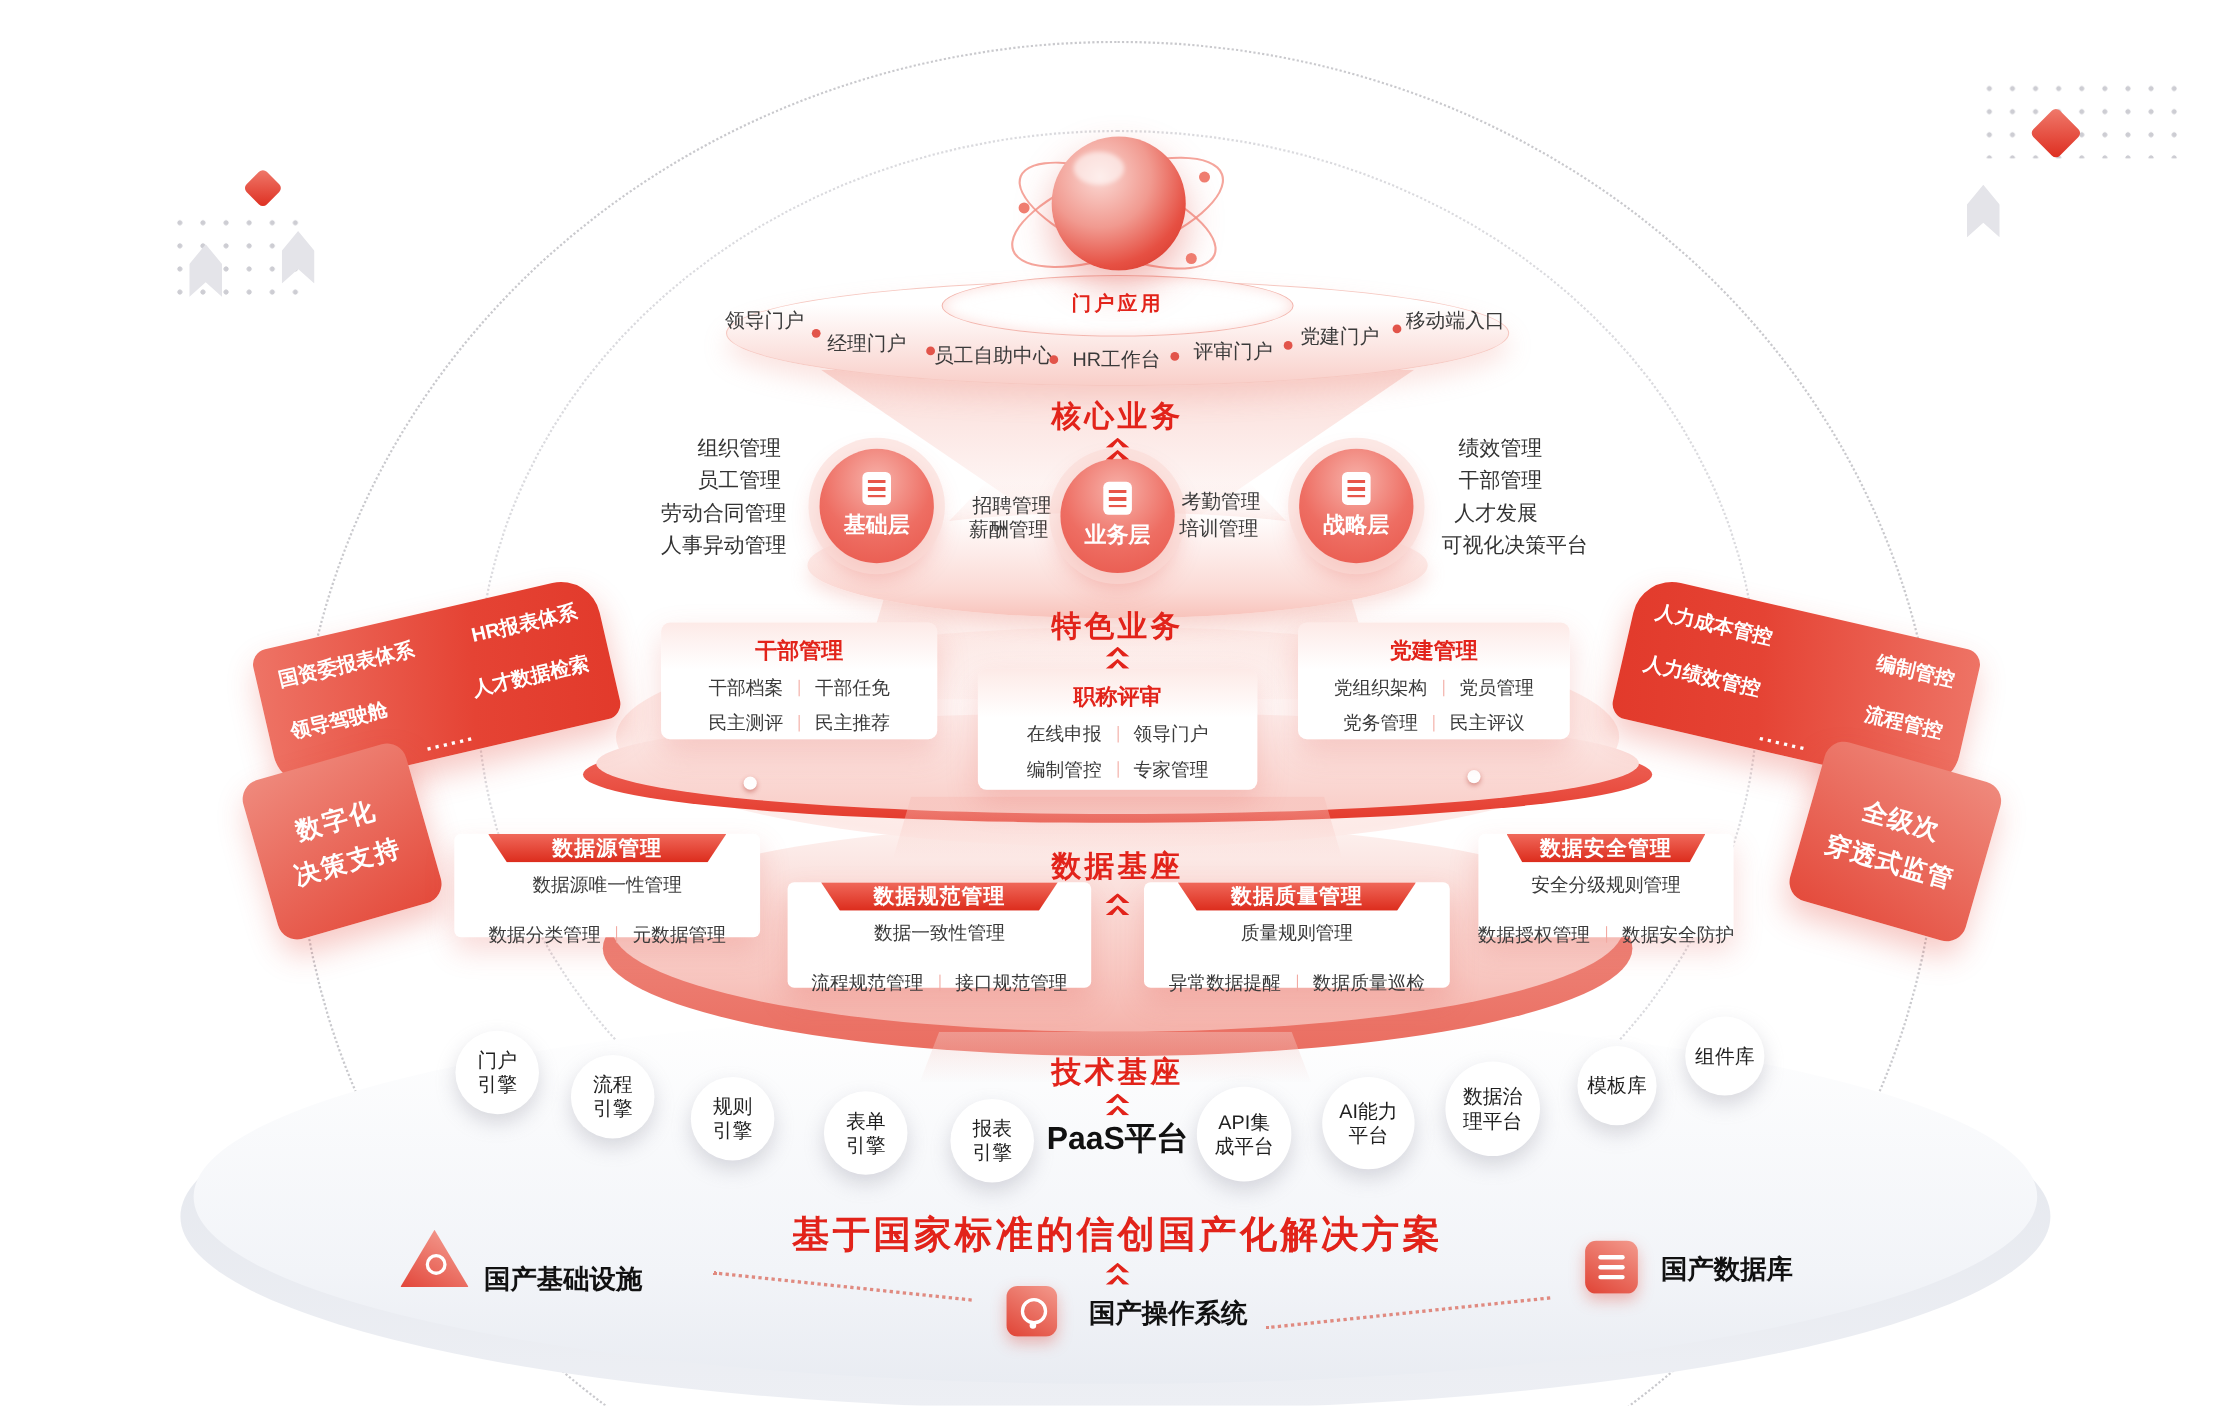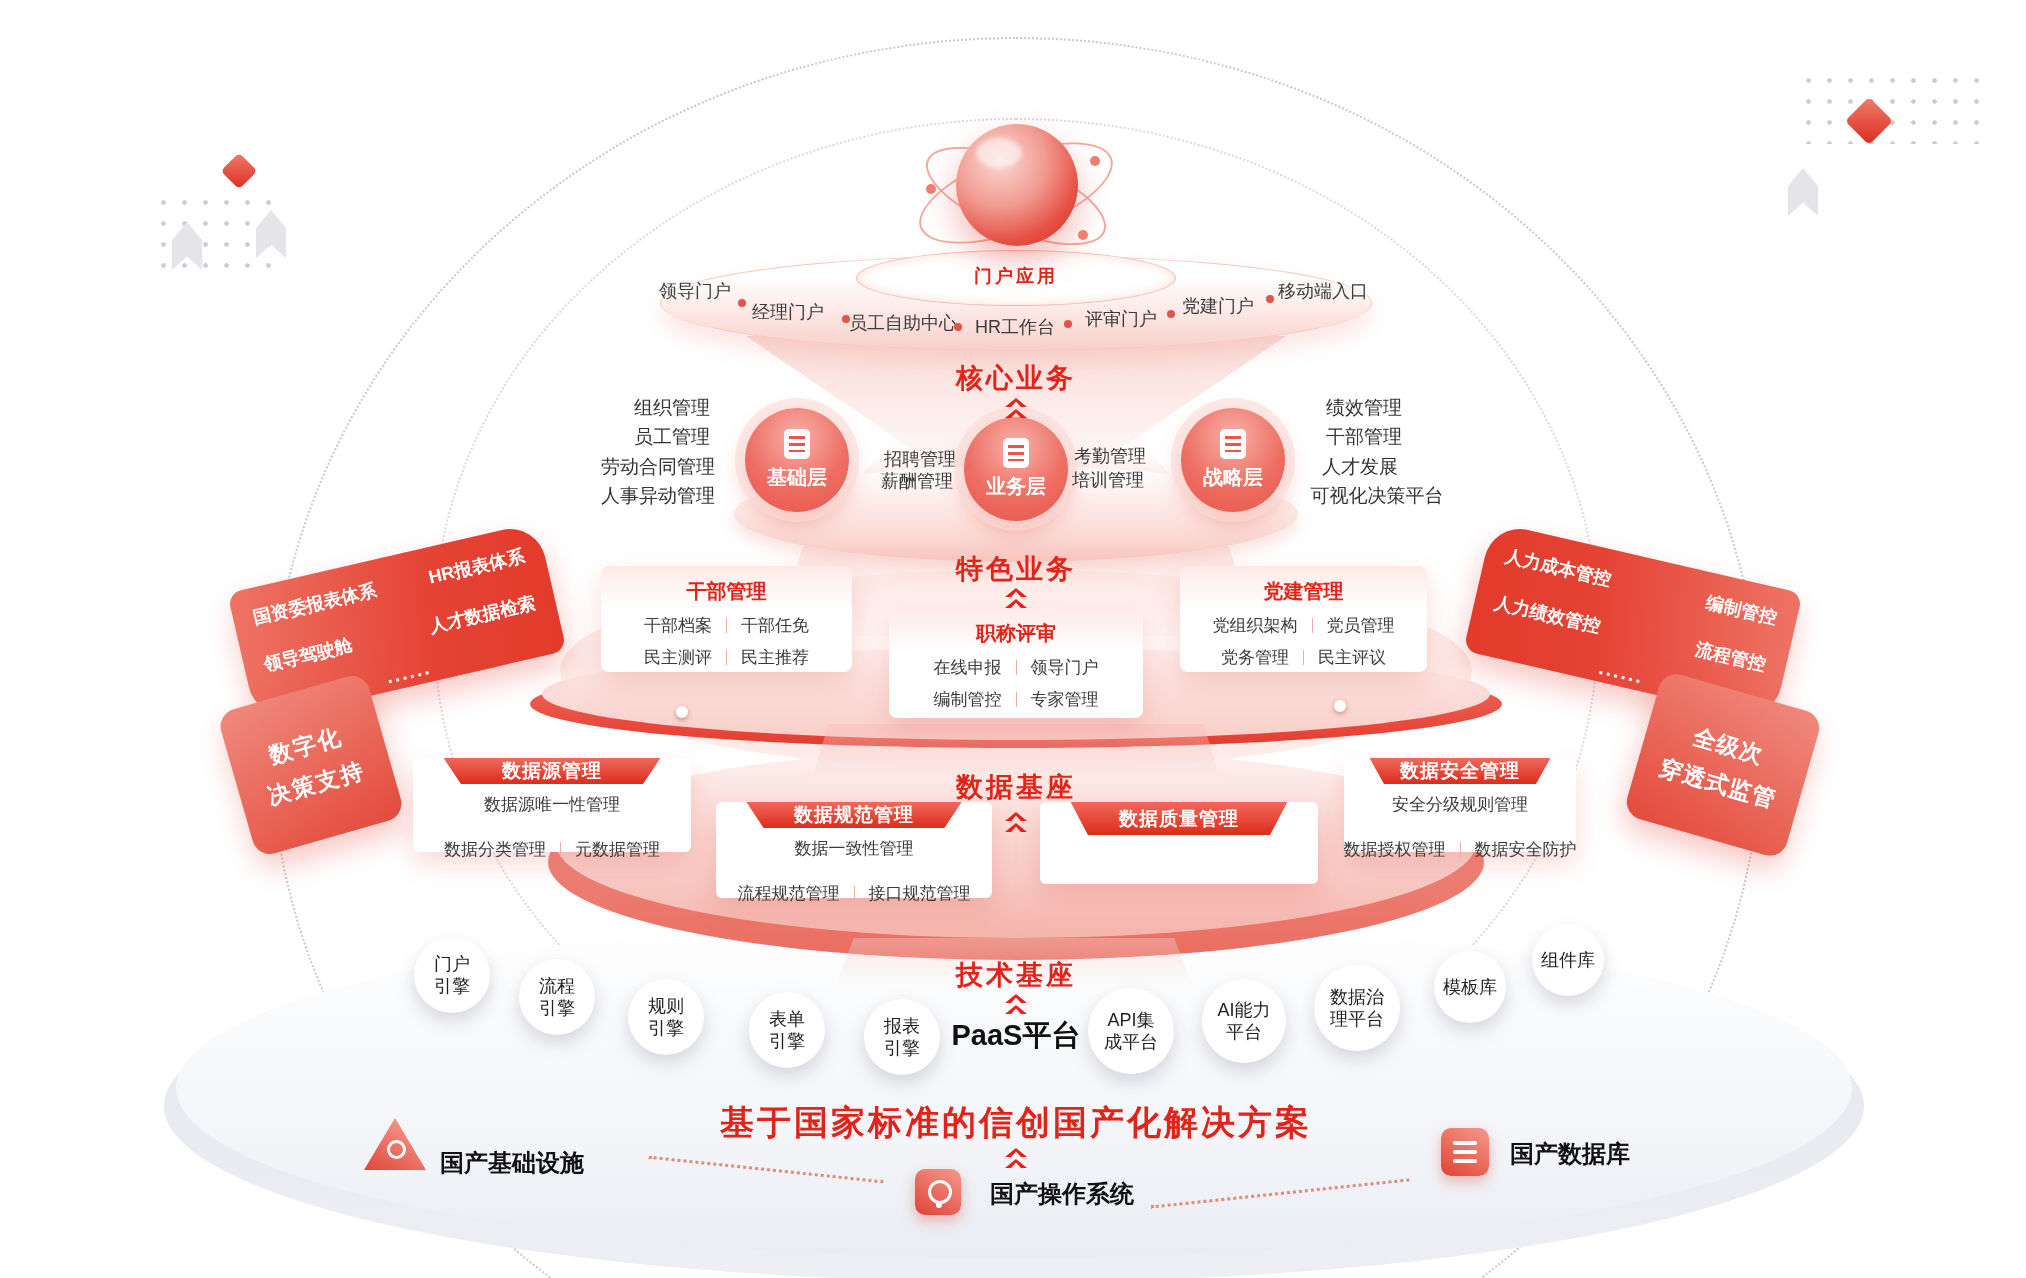--- a/index.html
+++ b/index.html
@@ -280,22 +280,32 @@
           <span>数据一致性管理</span>
         </div>
       <div class="row">
         <span>流程规范管理</span>
           <i class="sep"></i>
           <span>接口规范管理</span>
       </div>
     </div>
   </div>
 
-  <div class="data-card" style="left:1040px;top:802px;width:278px;height:82px">
+  <div class="data-card" style="left:1040px;top:802px;width:278px;height:96px">
     <div class="banner">数据质量管理</div>
+    <div class="data-rows">
+      <div class="row">
+          <span>质量规则管理</span>
+        </div>
+      <div class="row">
+        <span>异常数据提醒</span>
+          <i class="sep"></i>
+          <span>数据质量巡检</span>
+      </div>
+    </div>
   </div>
 
   <div class="data-card" style="left:1344px;top:758px;width:232px;height:94px">
     <div class="banner">数据安全管理</div>
     <div class="data-rows">
       <div class="row">
           <span>安全分级规则管理</span>
         </div>
       <div class="row">
         <span>数据授权管理</span>

